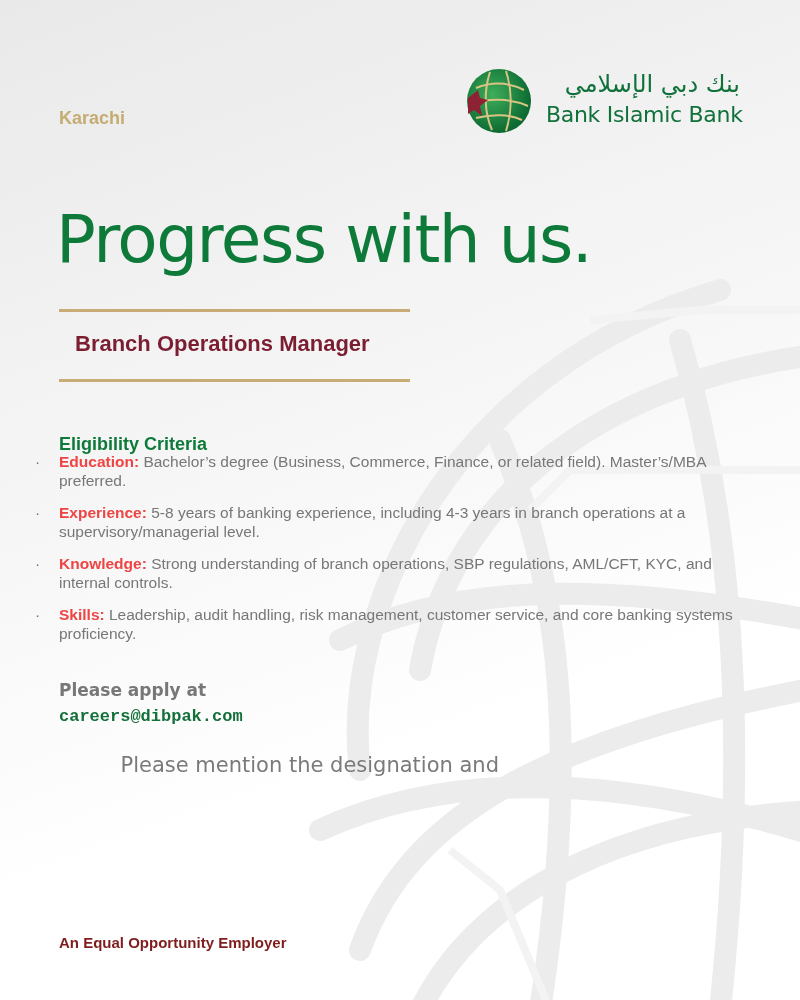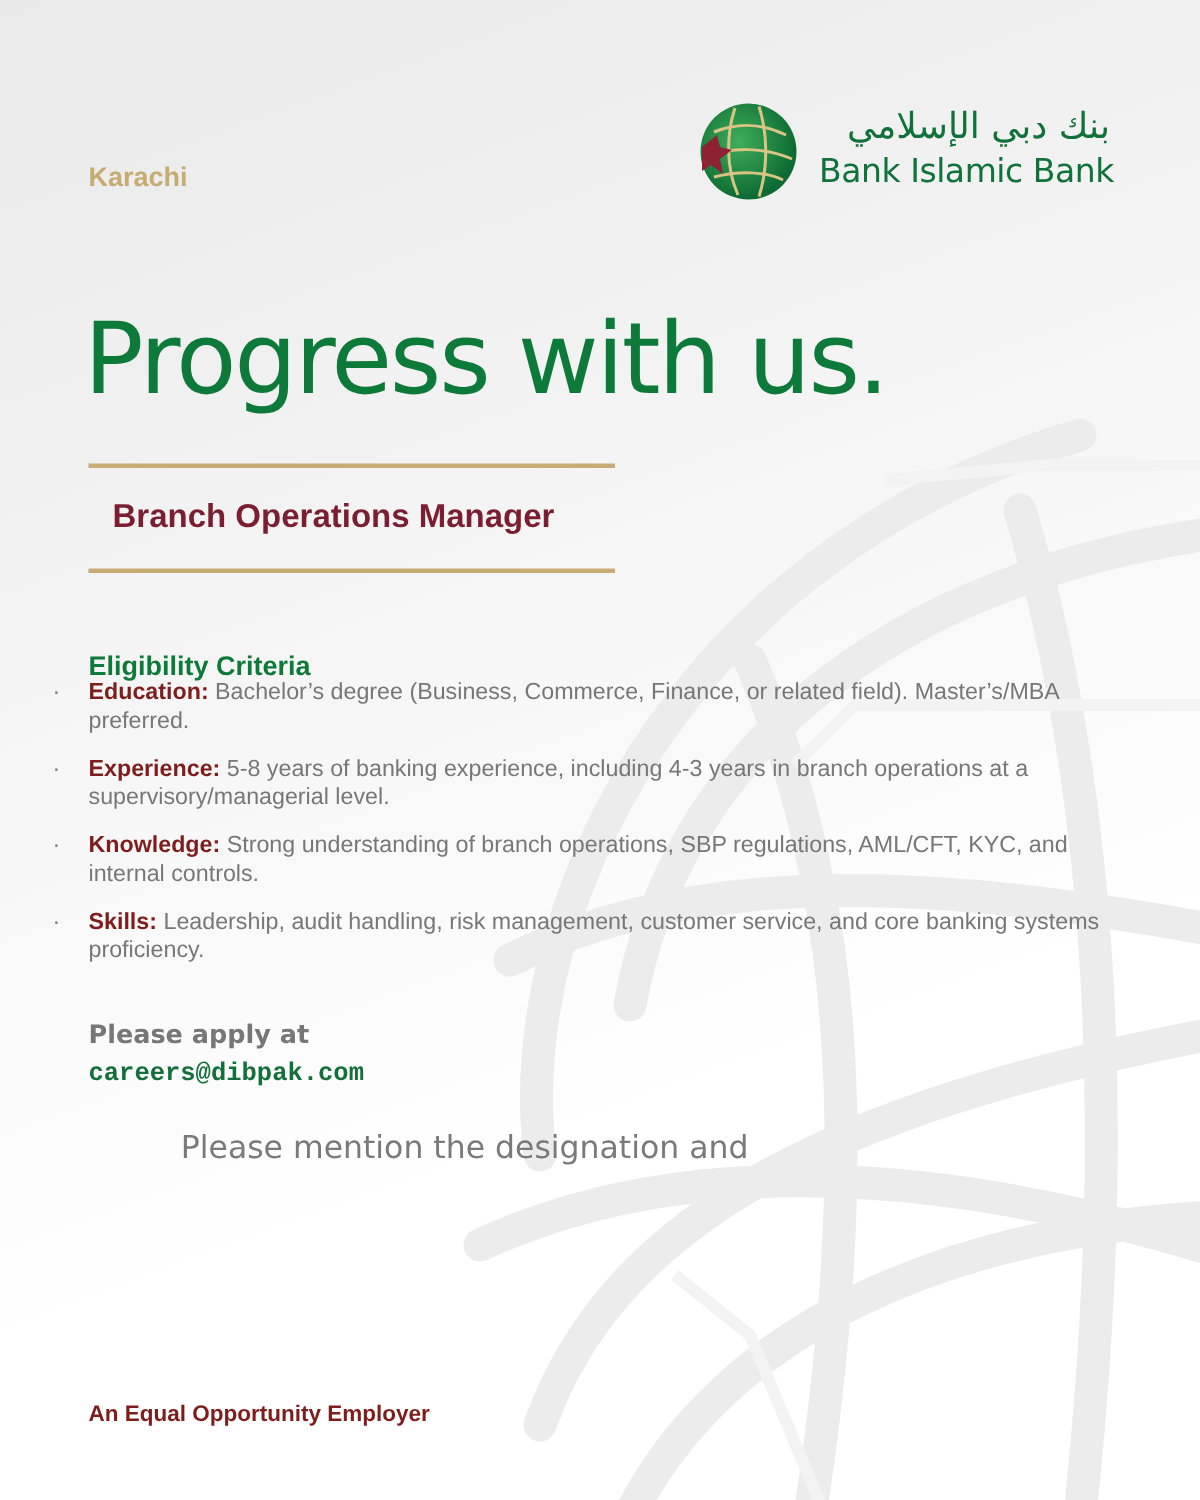--- a/index.html
+++ b/index.html
@@ -44,21 +44,21 @@
   }
   .crit-list {
     position: absolute; left: 30px; top: 452px; width: 720px;
     margin: 0; padding: 0; list-style: none;
   }
   .crit-item {
     position: relative; padding-left: 29px; margin-bottom: 13px;
     font-family: "Liberation Sans", sans-serif; font-size: 15.5px; line-height: 19px; color: #777;
   }
   .crit-item .bullet { position: absolute; left: 5px; top: 0; color: #777; }
-  .crit-item b { color: #7f1d1d; }
+  .crit-item b { color: #ef4444; }
   .apply {
     position: absolute; left: 59px; top: 680px;
     font-family: "DejaVu Sans", sans-serif; font-size: 17px; color: #777; font-weight: bold;
   }
   .email {
     position: absolute; left: 59px; top: 707px;
     font-family: Liberation Mono, monospace; font-weight: bold; font-size: 17px; color: #14703b;
     text-decoration: none;
   }
   .note {

